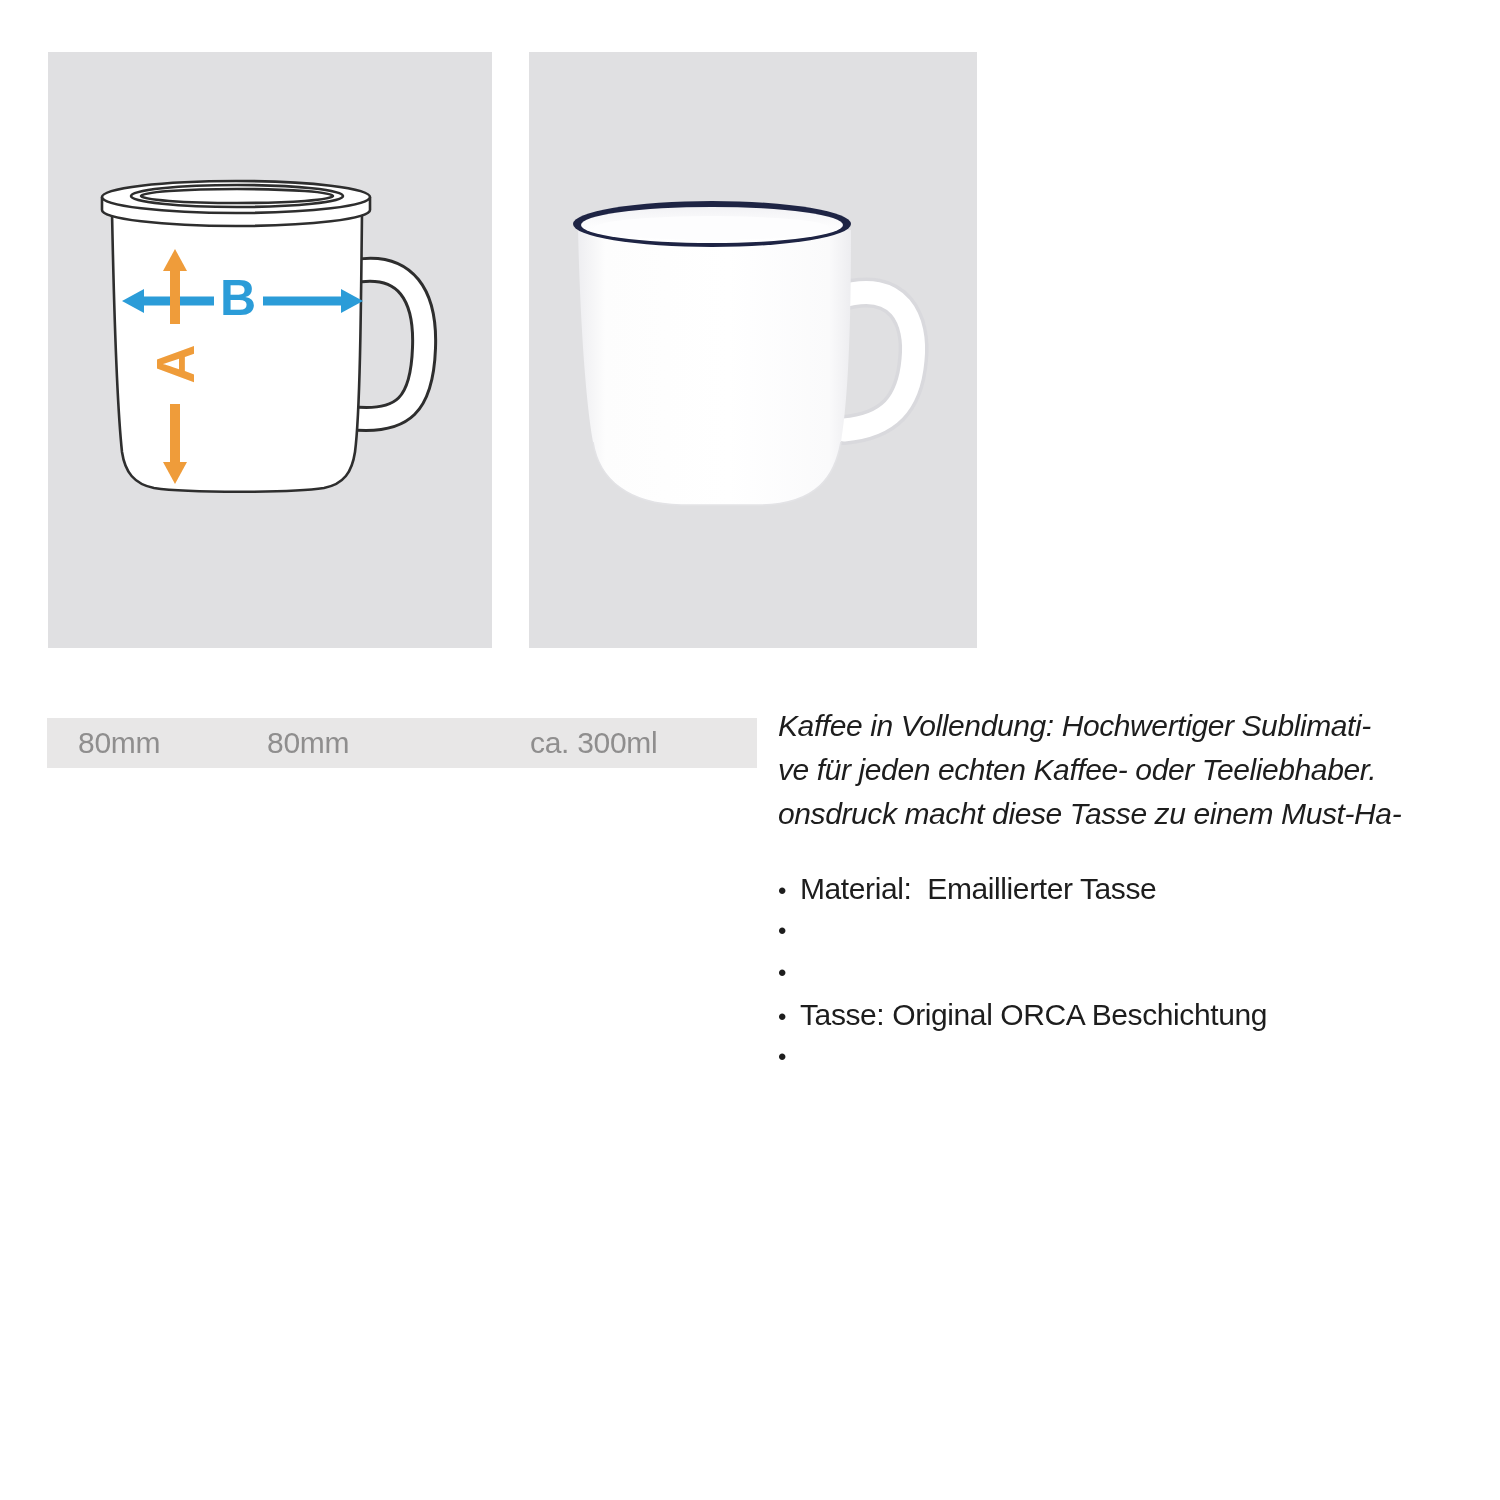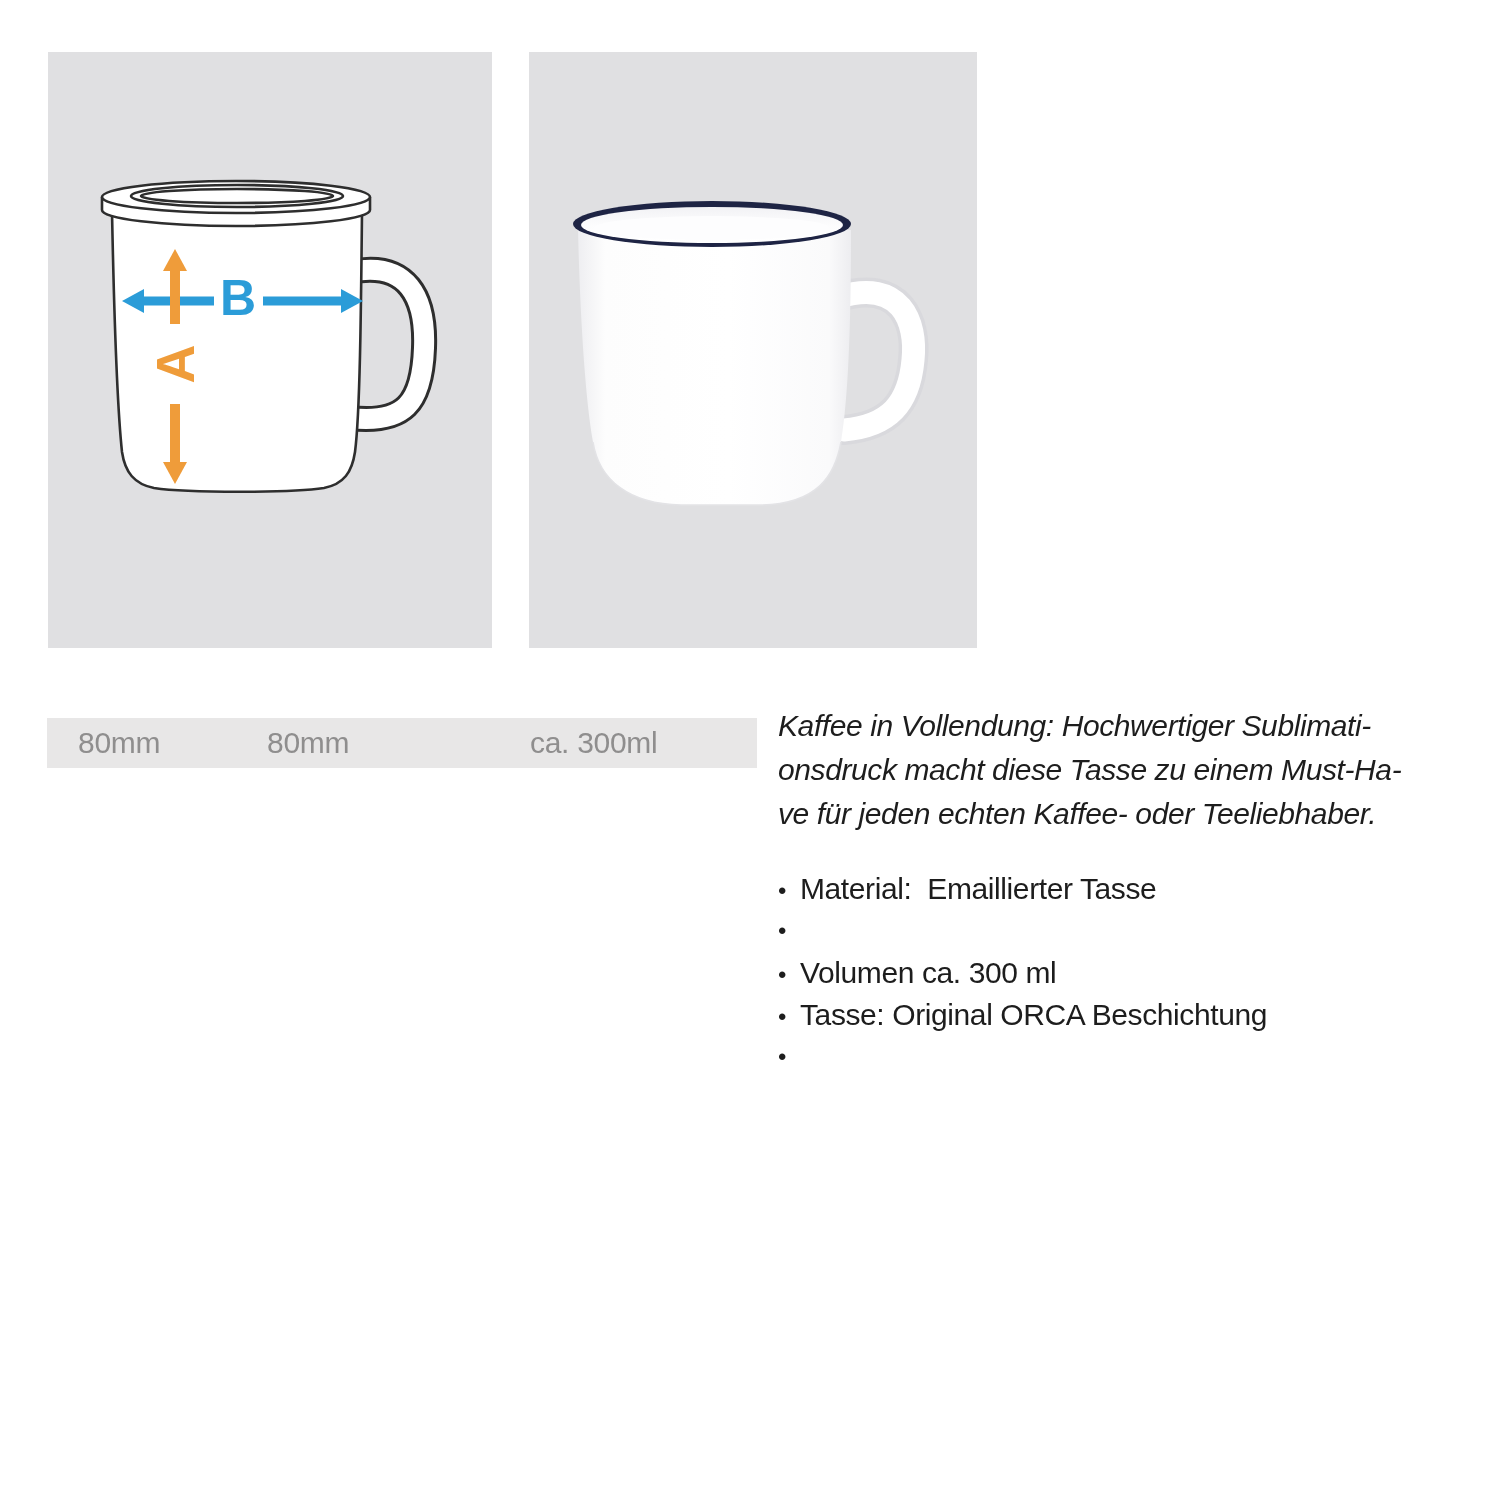--- a/index.html
+++ b/index.html
@@ -133,34 +133,33 @@
     <div class="st-row st-data">
       <span class="st-cell col1">80mm</span>
       <span class="st-cell col2">80mm</span>
       <span class="st-cell col3">ca. 300ml</span>
     </div>
   </div>
 
   <div class="description">
     <p>
       <span class="intro-line">Kaffee in Vollendung: Hochwertiger Sublimati-</span>
+      <span class="intro-line">ve für jeden echten Kaffee- oder Teeliebhaber.</span>
       <span class="intro-line">onsdruck macht diese Tasse zu einem Must-Ha-</span>
-      <span class="intro-line">ve für jeden echten Kaffee- oder Teeliebhaber.</span>
     </p>
     <ul class="features">
       <li>
         <span class="dot">•</span>
         <span class="feature-text">Material:  Emaillierter Tasse</span>
       </li>
       <li>
         <span class="dot">•</span>
       </li>
       <li>
         <span class="dot">•</span>
-        <span class="feature-text">Volumen ca. 300 ml</span>
       </li>
       <li>
         <span class="dot">•</span>
         <span class="feature-text">Tasse: Original ORCA Beschichtung</span>
       </li>
       <li>
         <span class="dot">•</span>
       </li>
     </ul>
   </div>

